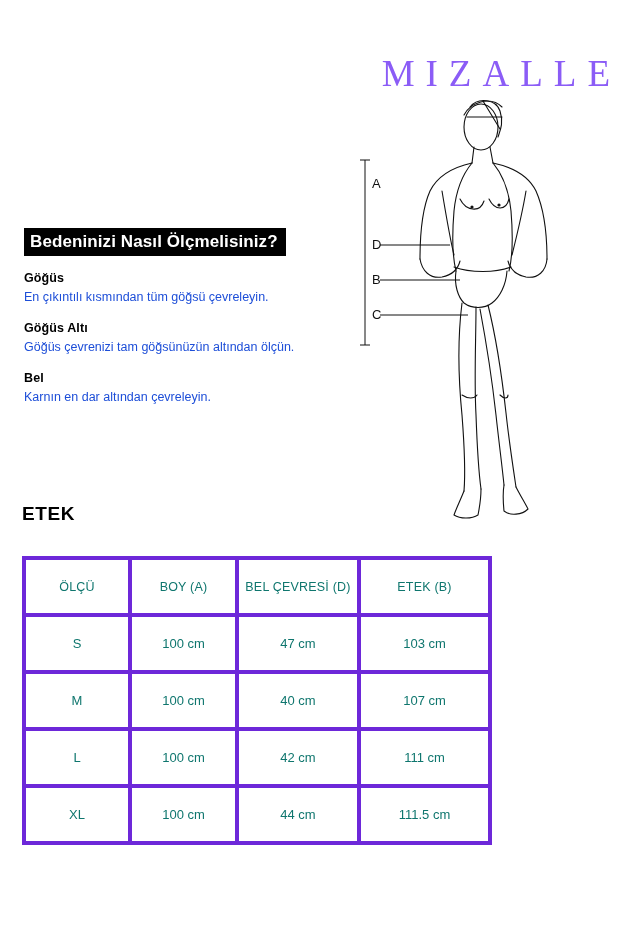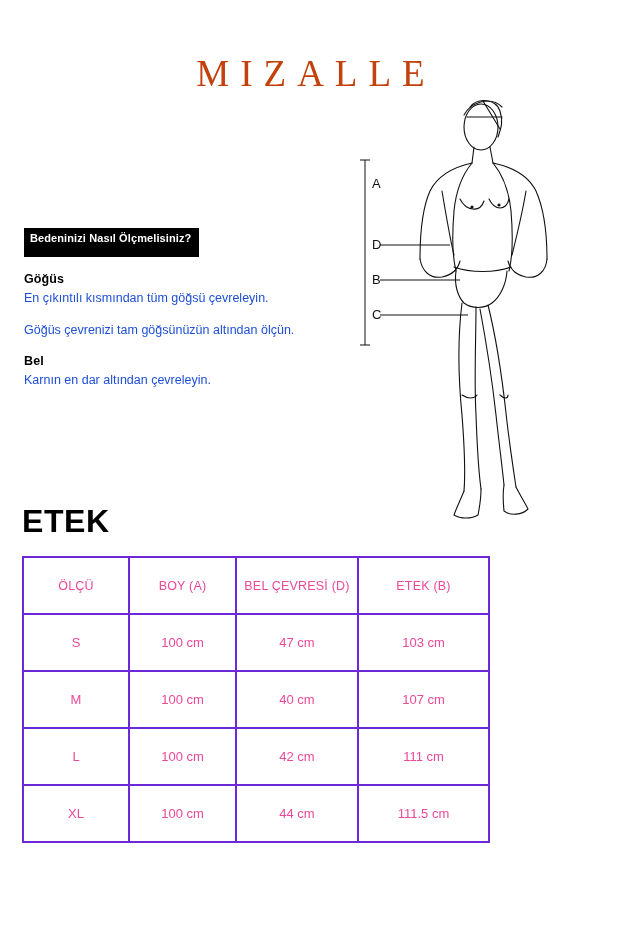--- a/index.html
+++ b/index.html
@@ -13,43 +13,43 @@
     position: relative;
     overflow: hidden;
   }
 
   
   .brand {
     position: absolute;
     top: 52px;
     left: 0;
     width: 621px;
-    text-align: center;
+    text-align: right;
     font-family: "Liberation Serif", serif;
     font-size: 37px;
     letter-spacing: 11px;
     text-indent: 11px;
-    color: #c2410c;
+    color: #8b5cf6;
     font-weight: 400;
   }
 
   
   .info-block {
     position: absolute;
     left: 24px;
     top: 228px;
     width: 320px;
   }
   .info-title {
     display: inline-block;
     background: #000000;
     color: #ffffff;
-    font-size: 11px;
+    font-size: 17px;
     font-weight: bold;
-    padding: 4px 8px 13px 6px;
+    padding: 4px 8px 4px 6px;
     letter-spacing: 0.1px;
   }
   .info-group { margin-top: 15px; }
   .info-group:first-of-type { margin-top: 17px; }
   .info-h {
     font-size: 12.5px;
     font-weight: bold;
     color: #000000;
     margin: 12px 0 4px 0;
     letter-spacing: 0.1px;
@@ -69,40 +69,40 @@
     width: 250px;
     height: 450px;
   }
   .figure-wrap svg { display: block; }
 
   
   .section-title {
     position: absolute;
     left: 22px;
     top: 503px;
-    font-size: 32px;
+    font-size: 19px;
     font-weight: bold;
     letter-spacing: 0.6px;
     color: #000000;
   }
 
   
   .size-table {
     position: absolute;
     left: 22px;
     top: 556px;
     width: 466px;
     border-collapse: collapse;
     table-layout: fixed;
   }
   .size-table th, .size-table td {
-    border: 2px solid #6d28d9;
+    border: 4px solid #6d28d9;
     text-align: center;
     font-weight: normal;
-    color: #ec4899;
+    color: #0f766e;
   }
   .size-table th {
     height: 57px;
     font-size: 12.5px;
     letter-spacing: 0.2px;
   }
   .size-table td {
     height: 57px;
     font-size: 13px;
   }
@@ -118,20 +118,21 @@
 
 <div class="info-block">
   <div class="info-title">Bedeninizi Nasıl Ölçmelisiniz?</div>
 
   <div class="info-group">
     <p class="info-h">Göğüs</p>
     <p class="info-p">En çıkıntılı kısmından tüm göğsü çevreleyin.</p>
   </div>
 
   <div class="info-group">
+    <p class="info-h">Göğüs Altı</p>
     <p class="info-p">Göğüs çevrenizi tam göğsünüzün altından ölçün.</p>
   </div>
 
   <div class="info-group">
     <p class="info-h">Bel</p>
     <p class="info-p">Karnın en dar altından çevreleyin.</p>
   </div>
 </div>
 
 <div class="figure-wrap">

